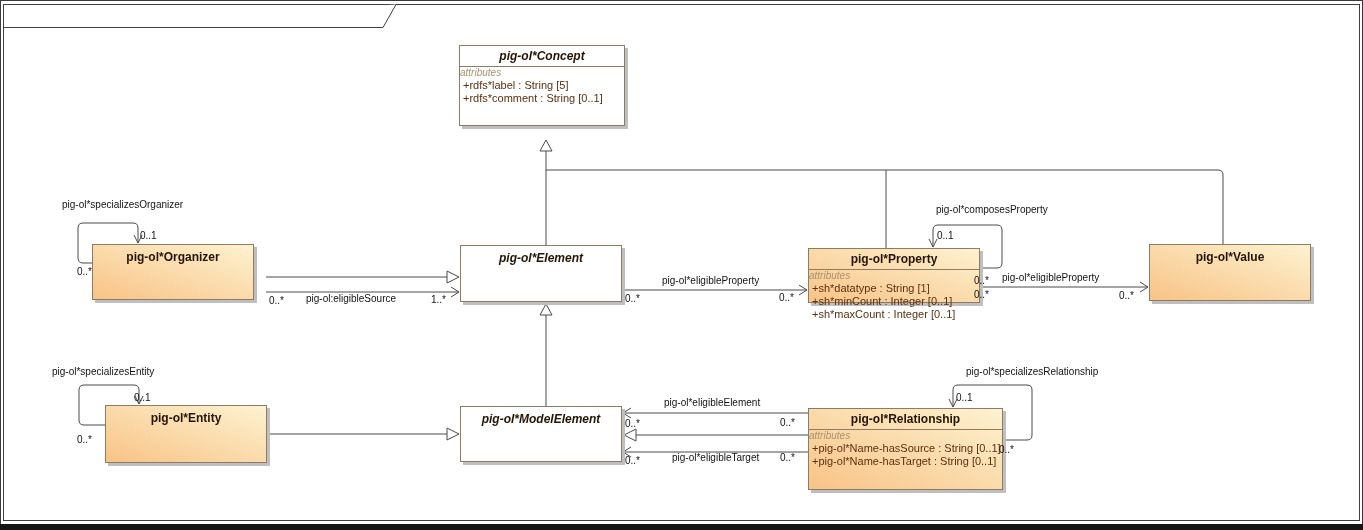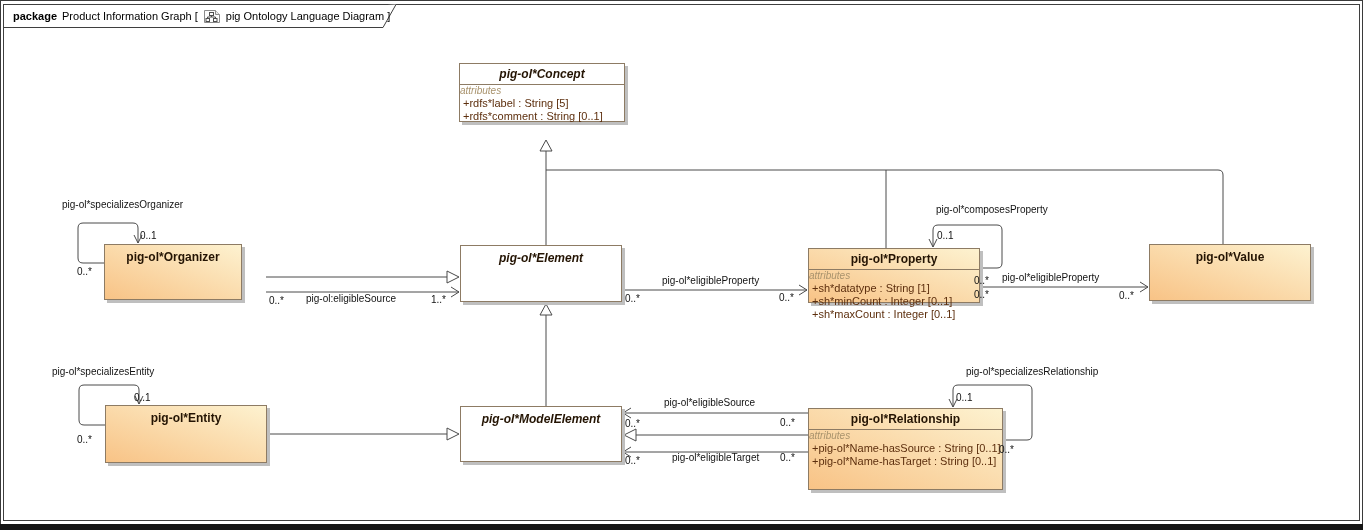--- a/index.html
+++ b/index.html
@@ -119,43 +119,30 @@
         <path d="M631,408 L623,413 L631,418"></path>
       </g>
 
       <g>
         <path d="M808,452 L623,452"></path>
         <path d="M631,447 L623,452 L631,457"></path>
       </g>
     </g>
   </svg>
 
-  <div id="tabtext">
-    <span class="kind">package</span>
-    <span>Product Information Graph [</span>
-    <svg class="dgicon" width="18" height="15" viewBox="0 0 18 15">
-      <path d="M1.5,1.5 H12.5 L16.5,5.5 V13.5 H1.5 Z" fill="#fbfbfb" stroke="#8a8a8a"></path>
-      <path d="M12.5,1.5 V5.5 H16.5" fill="#e9e9e9" stroke="#8a8a8a"></path>
-      <rect x="6.5" y="3.5" width="4" height="3" fill="none" stroke="#4d4d4d"></rect>
-      <path d="M8.5,6.5 V8 M4.5,10 V8 H12.5 V10" fill="none" stroke="#4d4d4d"></path>
-      <rect x="3" y="9.5" width="3.5" height="3" fill="none" stroke="#4d4d4d"></rect>
-      <rect x="10.5" y="9.5" width="3.5" height="3" fill="none" stroke="#4d4d4d"></rect>
-    </svg>
-    <span>pig Ontology Language Diagram ]</span>
-  </div>
-
-  <div class="cls white abstract hasattrs" style="left:459px;top:63px;width:166px;height:59px">
+
+  <div class="cls white abstract hasattrs" style="left:459px;top:45px;width:166px;height:81px">
     <div class="cls-title">pig-ol*Concept</div>
     <div class="cls-sep"></div>
     <div class="comp-label">attributes</div>
     <div class="attr">+rdfs*label : String [5]</div>
     <div class="attr">+rdfs*comment : String [0..1]</div>
   </div>
 
-  <div class="cls orange" style="left:104px;top:244px;width:138px;height:56px">
+  <div class="cls orange" style="left:92px;top:244px;width:162px;height:56px">
     <div class="cls-title">pig-ol*Organizer</div>
   </div>
 
   <div class="cls white abstract" style="left:460px;top:245px;width:162px;height:57px">
     <div class="cls-title">pig-ol*Element</div>
   </div>
 
   <div class="cls orange hasattrs" style="left:808px;top:248px;width:172px;height:55px">
     <div class="cls-title">pig-ol*Property</div>
     <div class="cls-sep"></div>
@@ -184,21 +171,21 @@
     <div class="attr">+pig-ol*Name-hasSource : String [0..1]</div>
     <div class="attr">+pig-ol*Name-hasTarget : String [0..1]</div>
   </div>
 
   <div class="lbl" style="left:62px;top:199px">pig-ol*specializesOrganizer</div>
   <div class="lbl" style="left:306px;top:293px">pig-ol:eligibleSource</div>
   <div class="lbl" style="left:662px;top:275px">pig-ol*eligibleProperty</div>
   <div class="lbl" style="left:936px;top:204px">pig-ol*composesProperty</div>
   <div class="lbl" style="left:1002px;top:272px">pig-ol*eligibleProperty</div>
   <div class="lbl" style="left:52px;top:366px">pig-ol*specializesEntity</div>
-  <div class="lbl" style="left:664px;top:397px">pig-ol*eligibleSource</div>
+  <div class="lbl" style="left:664px;top:397px">pig-ol*eligibleElement</div>
   <div class="lbl" style="left:672px;top:452px">pig-ol*eligibleTarget</div>
   <div class="lbl" style="left:966px;top:366px">pig-ol*specializesRelationship</div>
 
   <div class="mult" style="left:140px;top:230px">0..1</div>
   <div class="mult" style="left:77px;top:266px">0..*</div>
   <div class="mult" style="left:269px;top:295px">0..*</div>
   <div class="mult" style="left:431px;top:294px">1..*</div>
   <div class="mult" style="left:625px;top:293px">0..*</div>
   <div class="mult" style="left:779px;top:292px">0..*</div>
   <div class="mult" style="left:937px;top:230px">0..1</div>

